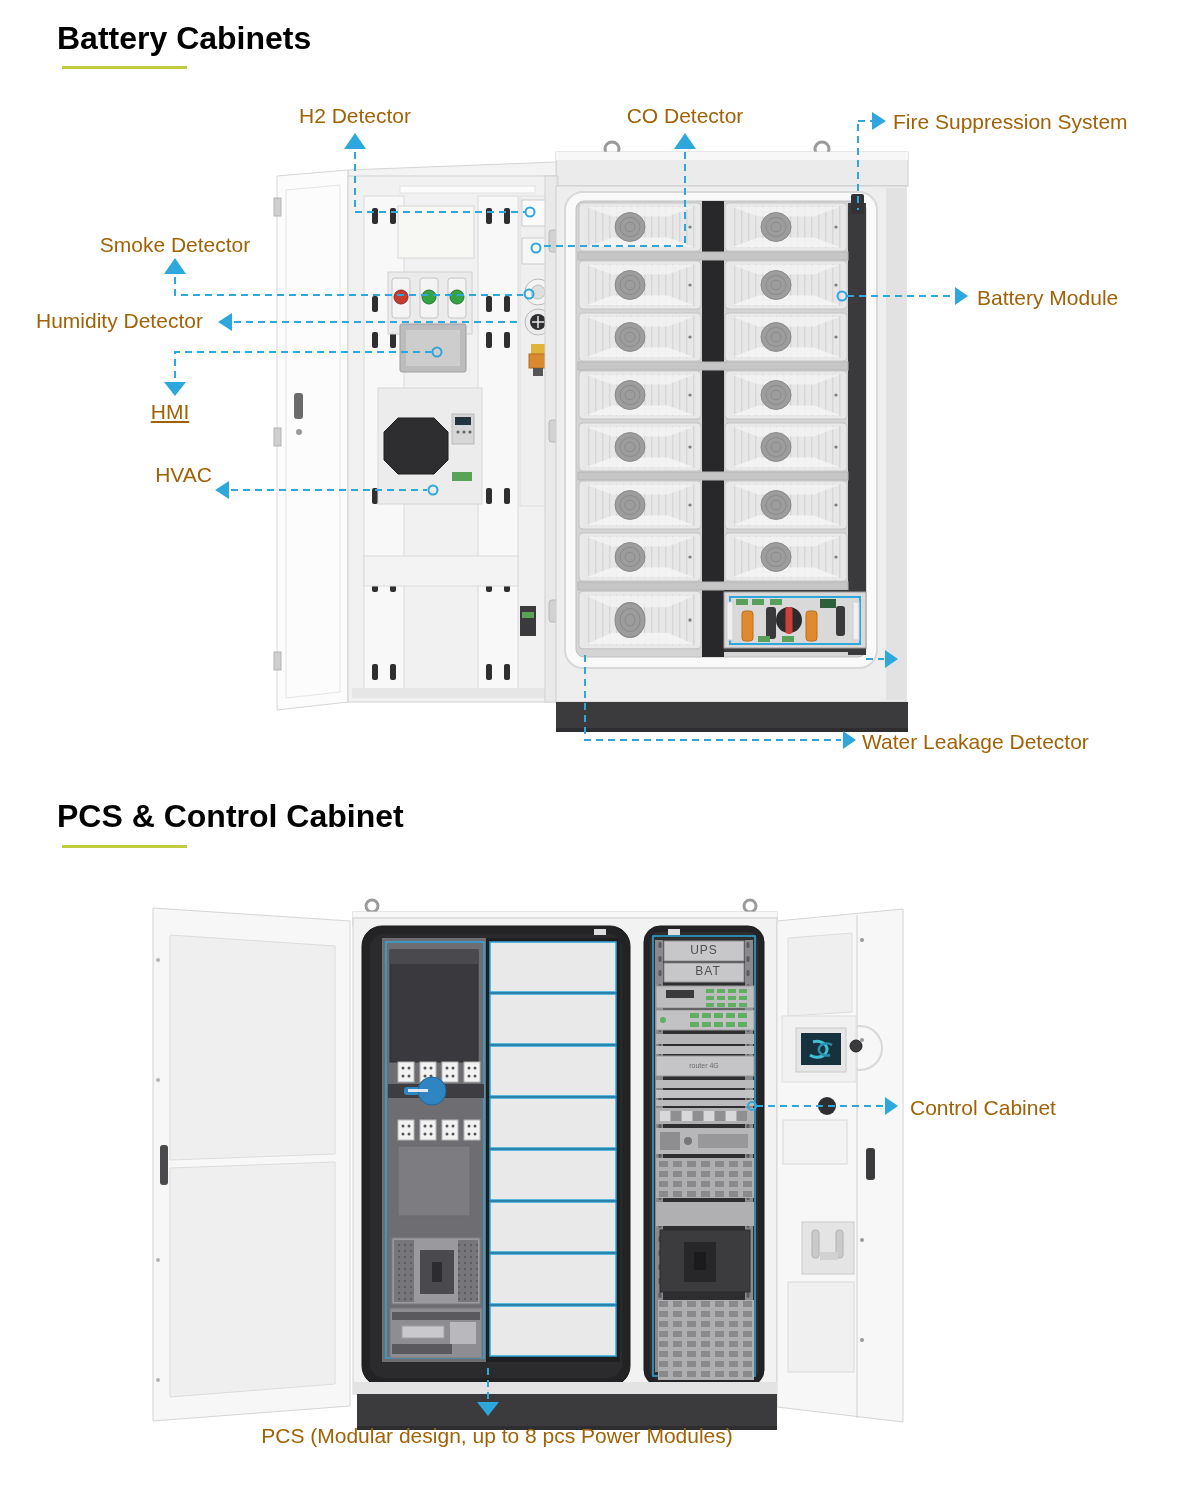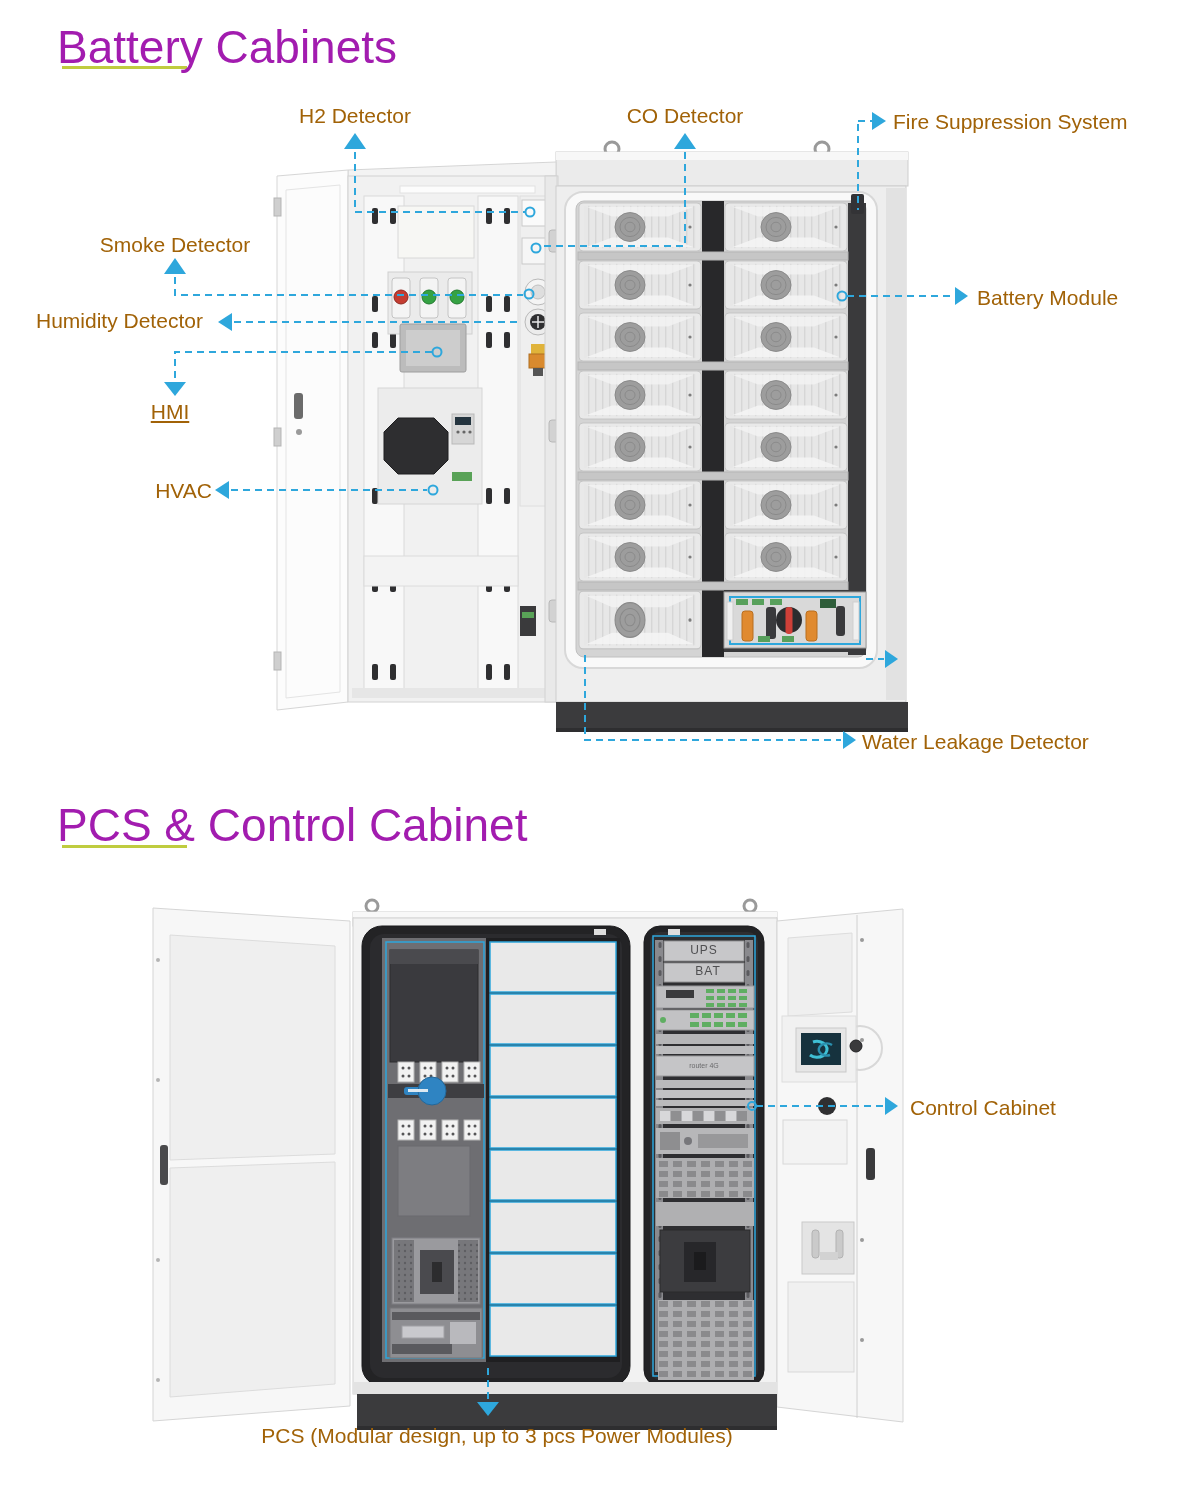--- a/index.html
+++ b/index.html
@@ -1,19 +1,19 @@
 <!DOCTYPE html>
 <html><head>
 <meta charset="utf-8">
 <style>
   html,body{margin:0;padding:0;background:#ffffff;}
   .page{position:relative;width:1200px;height:1485px;background:#ffffff;overflow:hidden;
         font-family:"Liberation Sans", sans-serif;}
   .layer{position:absolute;left:0;top:0;}
-  .section-title{position:absolute;font-size:46px;font-weight:400;color:#a21caf;letter-spacing:0;}
+  .section-title{position:absolute;font-size:32px;font-weight:700;color:#000000;letter-spacing:0;}
   .callout-label{position:absolute;font-size:21px;color:#a16207;white-space:nowrap;line-height:25px;}
   .center{text-align:center;}
   .right{text-align:right;}
   .multi{white-space:normal;line-height:29px;}
   .equip-text{position:absolute;color:#4f4f51;text-align:center;letter-spacing:1px;}
   .ups{font-size:12px;}
   .router{font-size:7px;color:#6a6a6c;letter-spacing:0;}
 </style>
 </head>
 <body>
@@ -467,24 +467,24 @@
 
 <div class="section-title" style="left:57px;top:20px;">Battery Cabinets</div>
 <div class="section-title" style="left:57px;top:798px;">PCS &amp; Control Cabinet</div>
 
 <div class="callout-label center" style="left:255px;top:103px;width:200px;">H2 Detector</div>
 <div class="callout-label center" style="left:585px;top:103px;width:200px;">CO Detector</div>
 <div class="callout-label" style="left:893px;top:109px;">Fire Suppression System</div>
 <div class="callout-label center" style="left:75px;top:232px;width:200px;">Smoke Detector</div>
 <div class="callout-label" style="left:36px;top:308px;">Humidity Detector</div>
 <div class="callout-label center" style="left:120px;top:399px;width:100px;text-decoration:underline;">HMI</div>
-<div class="callout-label right" style="left:112px;top:478px;width:100px;text-align:right;">HVAC</div>
+<div class="callout-label right" style="left:112px;top:462px;width:100px;text-align:right;">HVAC</div>
 <div class="callout-label" style="left:977px;top:285px;">Battery Module</div>
 <div class="callout-label" style="left:862px;top:729px;">Water Leakage Detector</div>
 
 <div class="callout-label" style="left:910px;top:1095px;">Control Cabinet</div>
-<div class="callout-label center" style="left:227px;top:1423px;width:540px;">PCS (Modular design, up to 3 pcs Power Modules)</div>
+<div class="callout-label center" style="left:227px;top:1423px;width:540px;">PCS (Modular design, up to 8 pcs Power Modules)</div>
 
 <div class="equip-text ups" style="left:664px;top:943px;width:80px;">UPS</div>
 <div class="equip-text ups" style="left:664px;top:964px;width:88px;">BAT</div>
 <div class="equip-text router" style="left:660px;top:1062px;width:88px;">router 4G</div>
 
 </div>
 
 </body></html>

